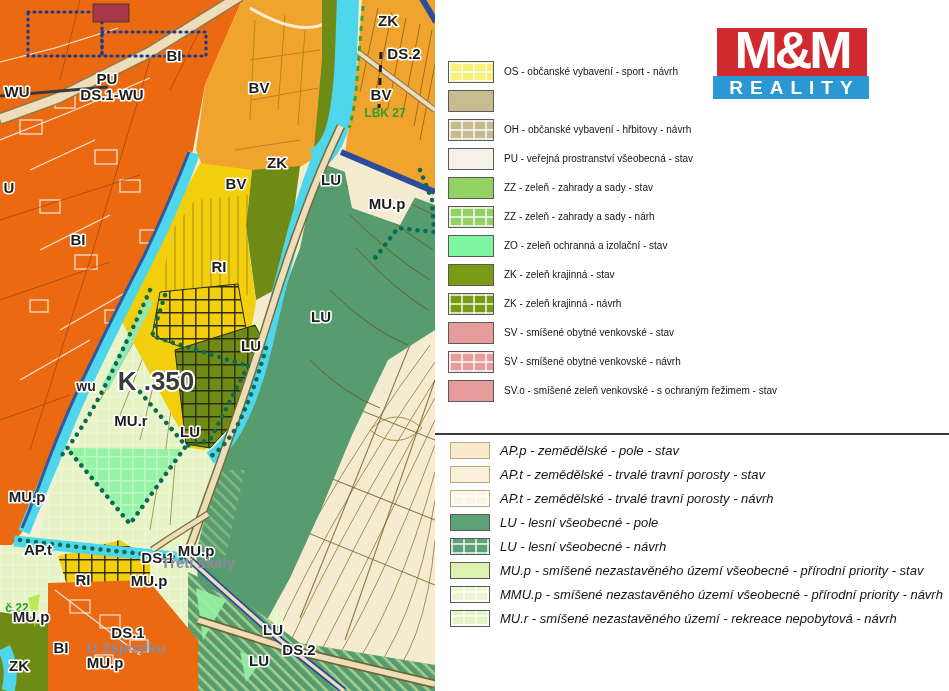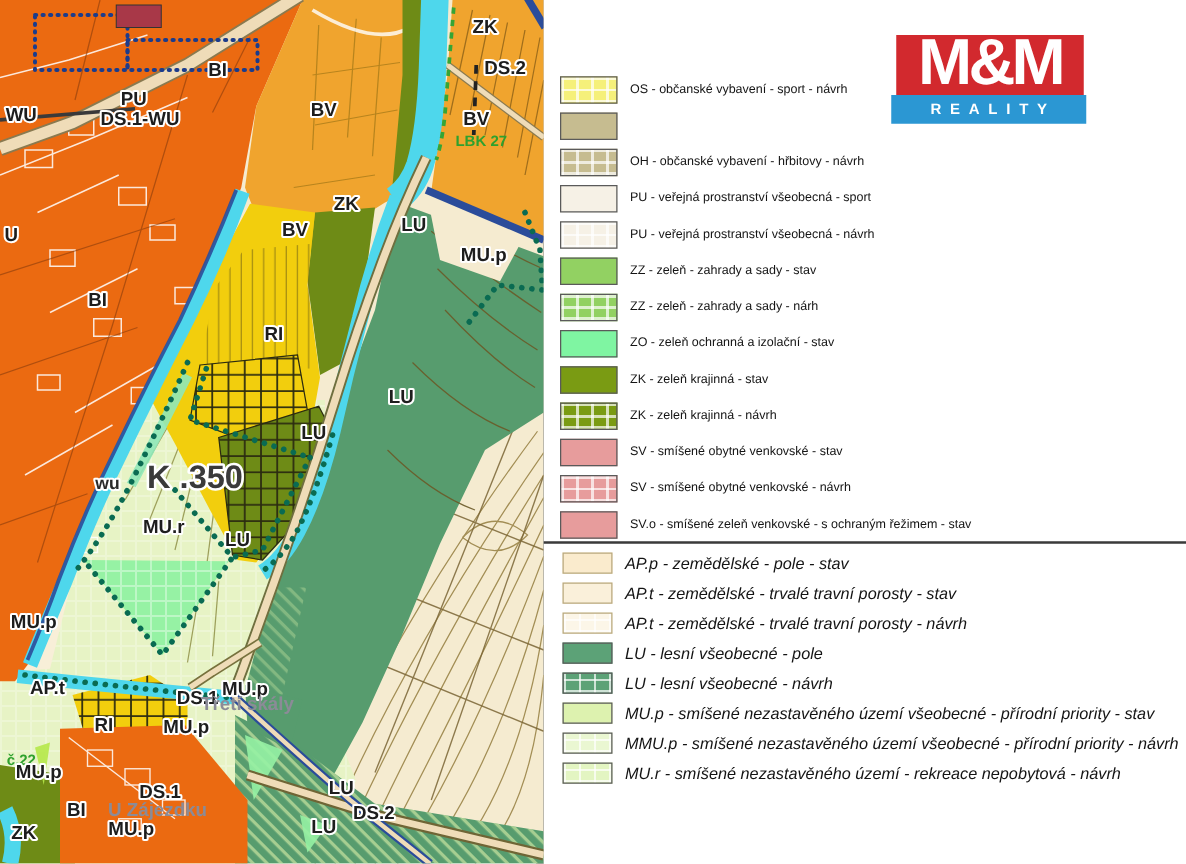--- a/index.html
+++ b/index.html
@@ -17,21 +17,21 @@
   .sw.grid{background-image:
      repeating-linear-gradient(0deg, rgba(255,255,255,.7) 0 2px, transparent 2px 9px),
      repeating-linear-gradient(90deg, rgba(255,255,255,.7) 0 2px, transparent 2px 12px);}
   .ltext{font-size:10px;color:#141414;white-space:nowrap;}
   #legend-bottom .ltext{font-size:13px;font-style:italic;}
   #divider{position:absolute;left:0px;top:433px;width:514px;height:2px;background:#3a3a3a;}
   
   #logo{position:absolute;left:278px;top:28px;width:160px;}
   #logo-red{position:relative;left:4px;width:150px;height:48px;background:#D2292E;color:#fff;
      font-weight:bold;font-size:52px;line-height:44px;text-align:center;letter-spacing:-3px;overflow:hidden;}
-  #logo-blue{width:156px;height:23px;background:#2B97D3;color:#fff;font-weight:bold;font-size:12px;
+  #logo-blue{width:156px;height:23px;background:#2B97D3;color:#fff;font-weight:bold;font-size:19px;
      line-height:23px;text-align:center;letter-spacing:7px;text-indent:7px;}
   
   text.ml{font-family:"Liberation Sans",sans-serif;font-weight:bold;text-anchor:middle;
      paint-order:stroke;stroke:#fff;stroke-width:3.2px;stroke-linejoin:round;}
   text.dark{fill:#1d1d1d;font-size:15px;}
   text.big{fill:#3a3a3a;font-size:26px;stroke-width:4px;}
   text.mid{fill:#2a2a2a;font-size:14px;}
   text.grey{fill:#8b8b97;stroke:none;font-size:15px;}
   text.green{fill:#2ea12e;stroke:none;font-size:12px;}
 </style>
@@ -295,25 +295,21 @@
         </div>
         <div class="lrow">
           <span class="sw" style="background-color: rgb(198, 188, 144);"></span>
         </div>
         <div class="lrow">
           <span class="sw grid" style="background-color: rgb(198, 188, 144);"></span>
           <span class="ltext">OH - občanské vybavení - hřbitovy - návrh</span>
         </div>
         <div class="lrow">
           <span class="sw" style="background-color: rgb(246, 241, 230);"></span>
-          <span class="ltext">PU - veřejná prostranství všeobecná - sport</span>
-        </div>
-        <div class="lrow">
-          <span class="sw grid" style="background-color: rgb(246, 241, 230);"></span>
-          <span class="ltext">PU - veřejná prostranství všeobecná - návrh</span>
+          <span class="ltext">PU - veřejná prostranství všeobecná - stav</span>
         </div>
         <div class="lrow">
           <span class="sw" style="background-color: rgb(146, 209, 98);"></span>
           <span class="ltext">ZZ - zeleň - zahrady a sady - stav</span>
         </div>
         <div class="lrow">
           <span class="sw grid" style="background-color: rgb(146, 209, 98);"></span>
           <span class="ltext">ZZ - zeleň - zahrady a sady - nárh</span>
         </div>
         <div class="lrow">

